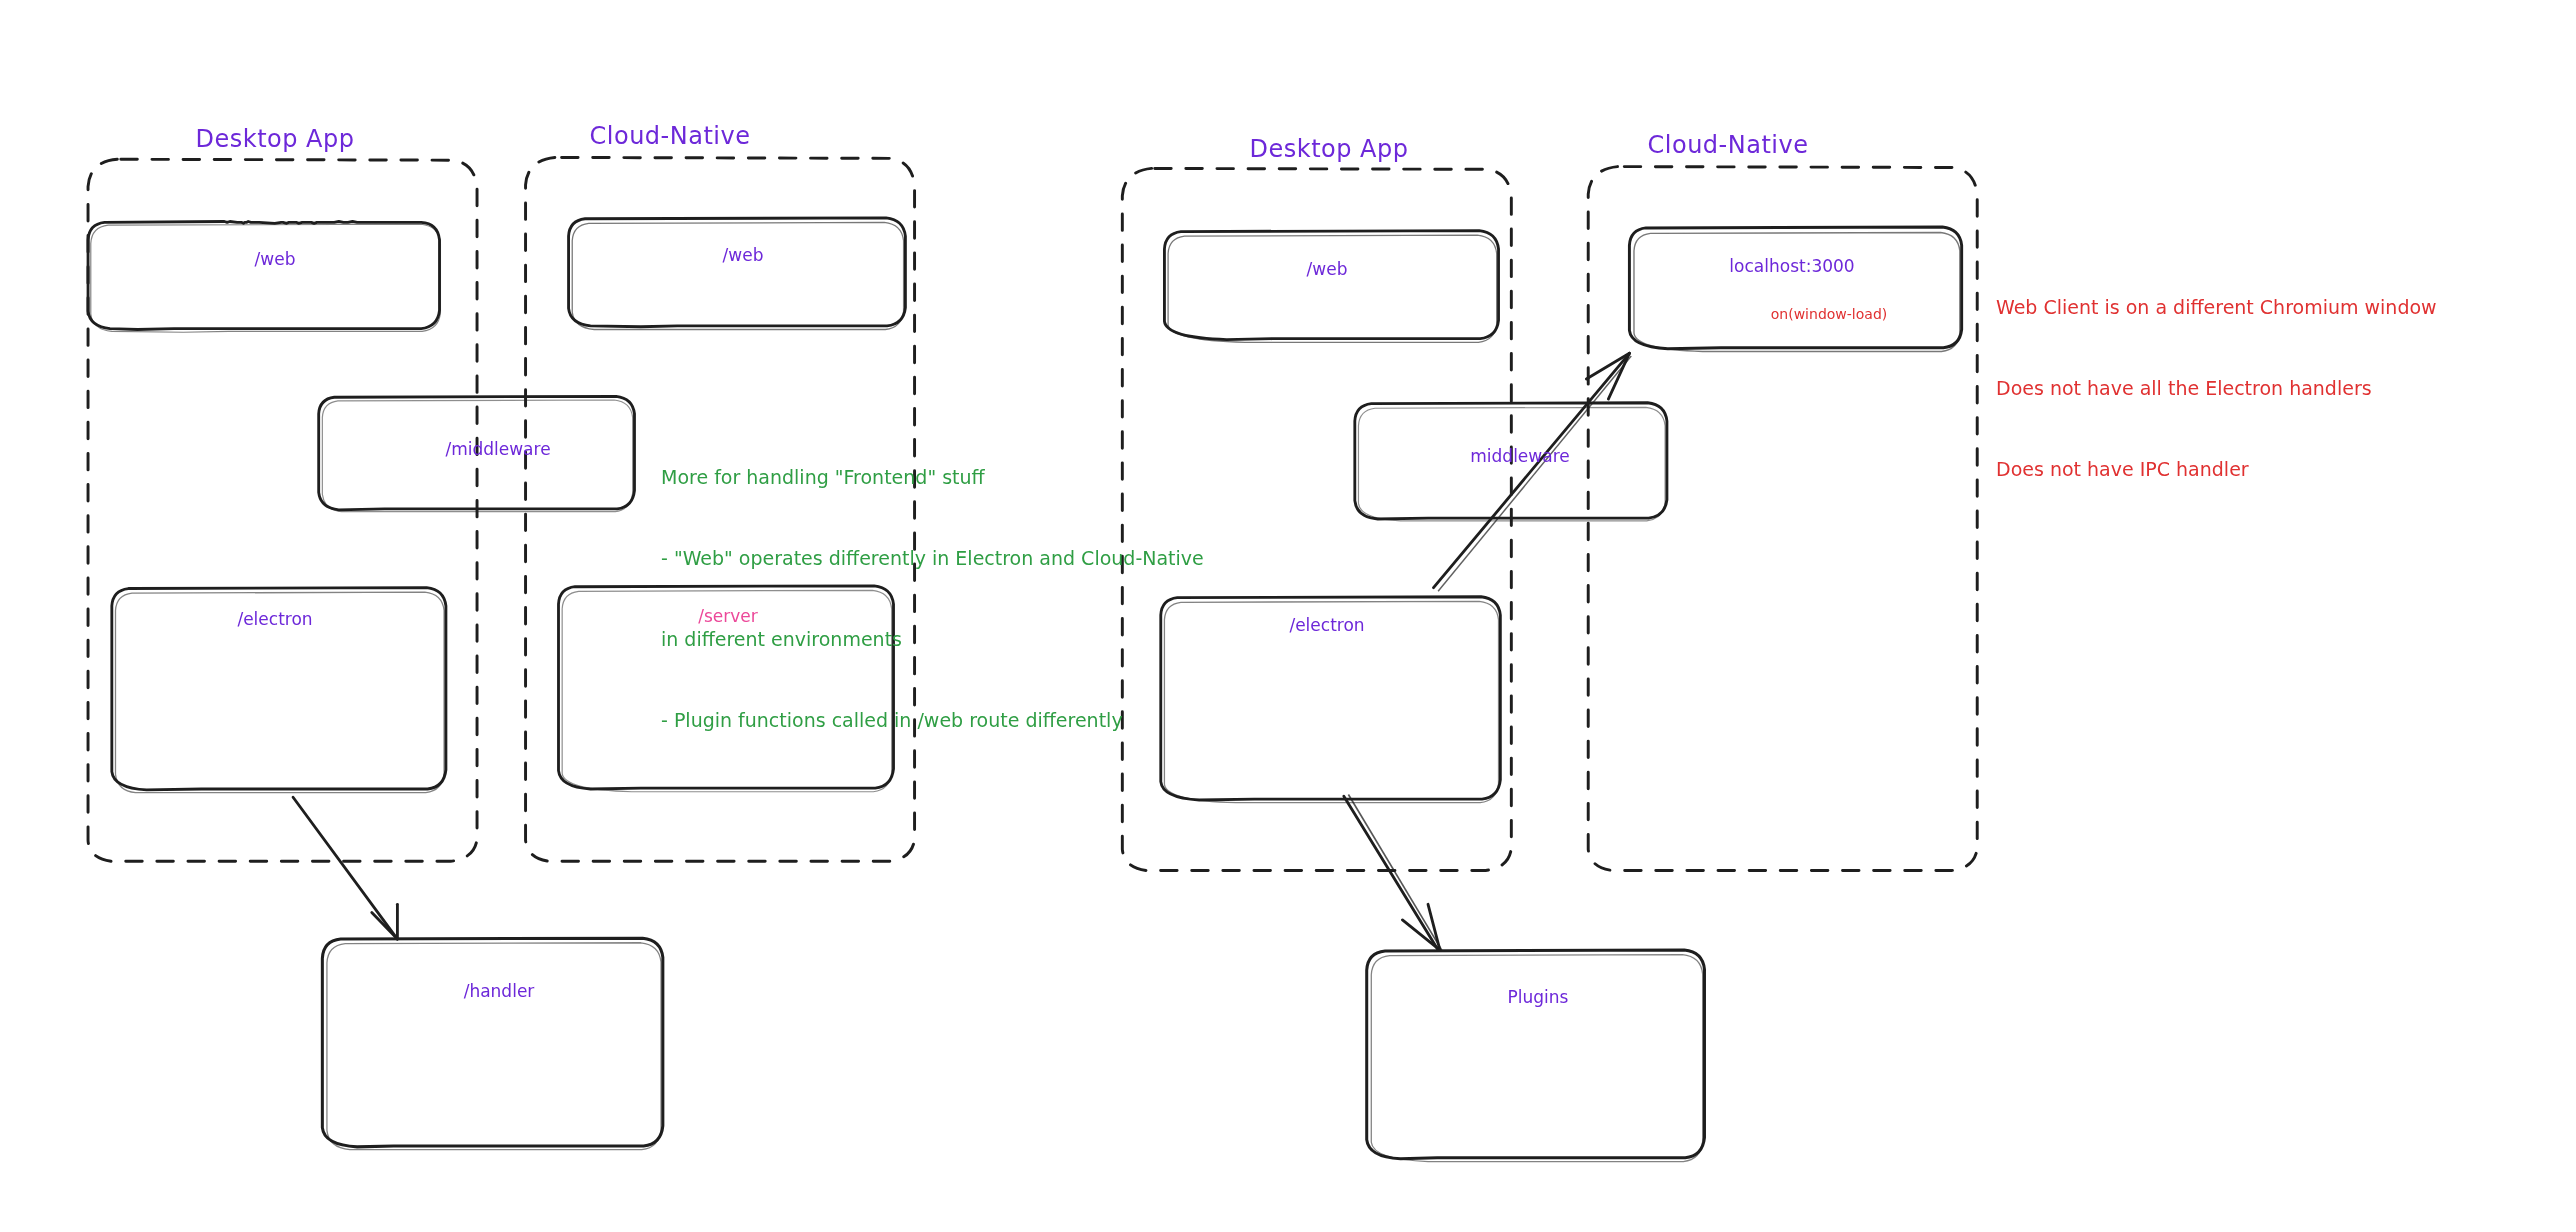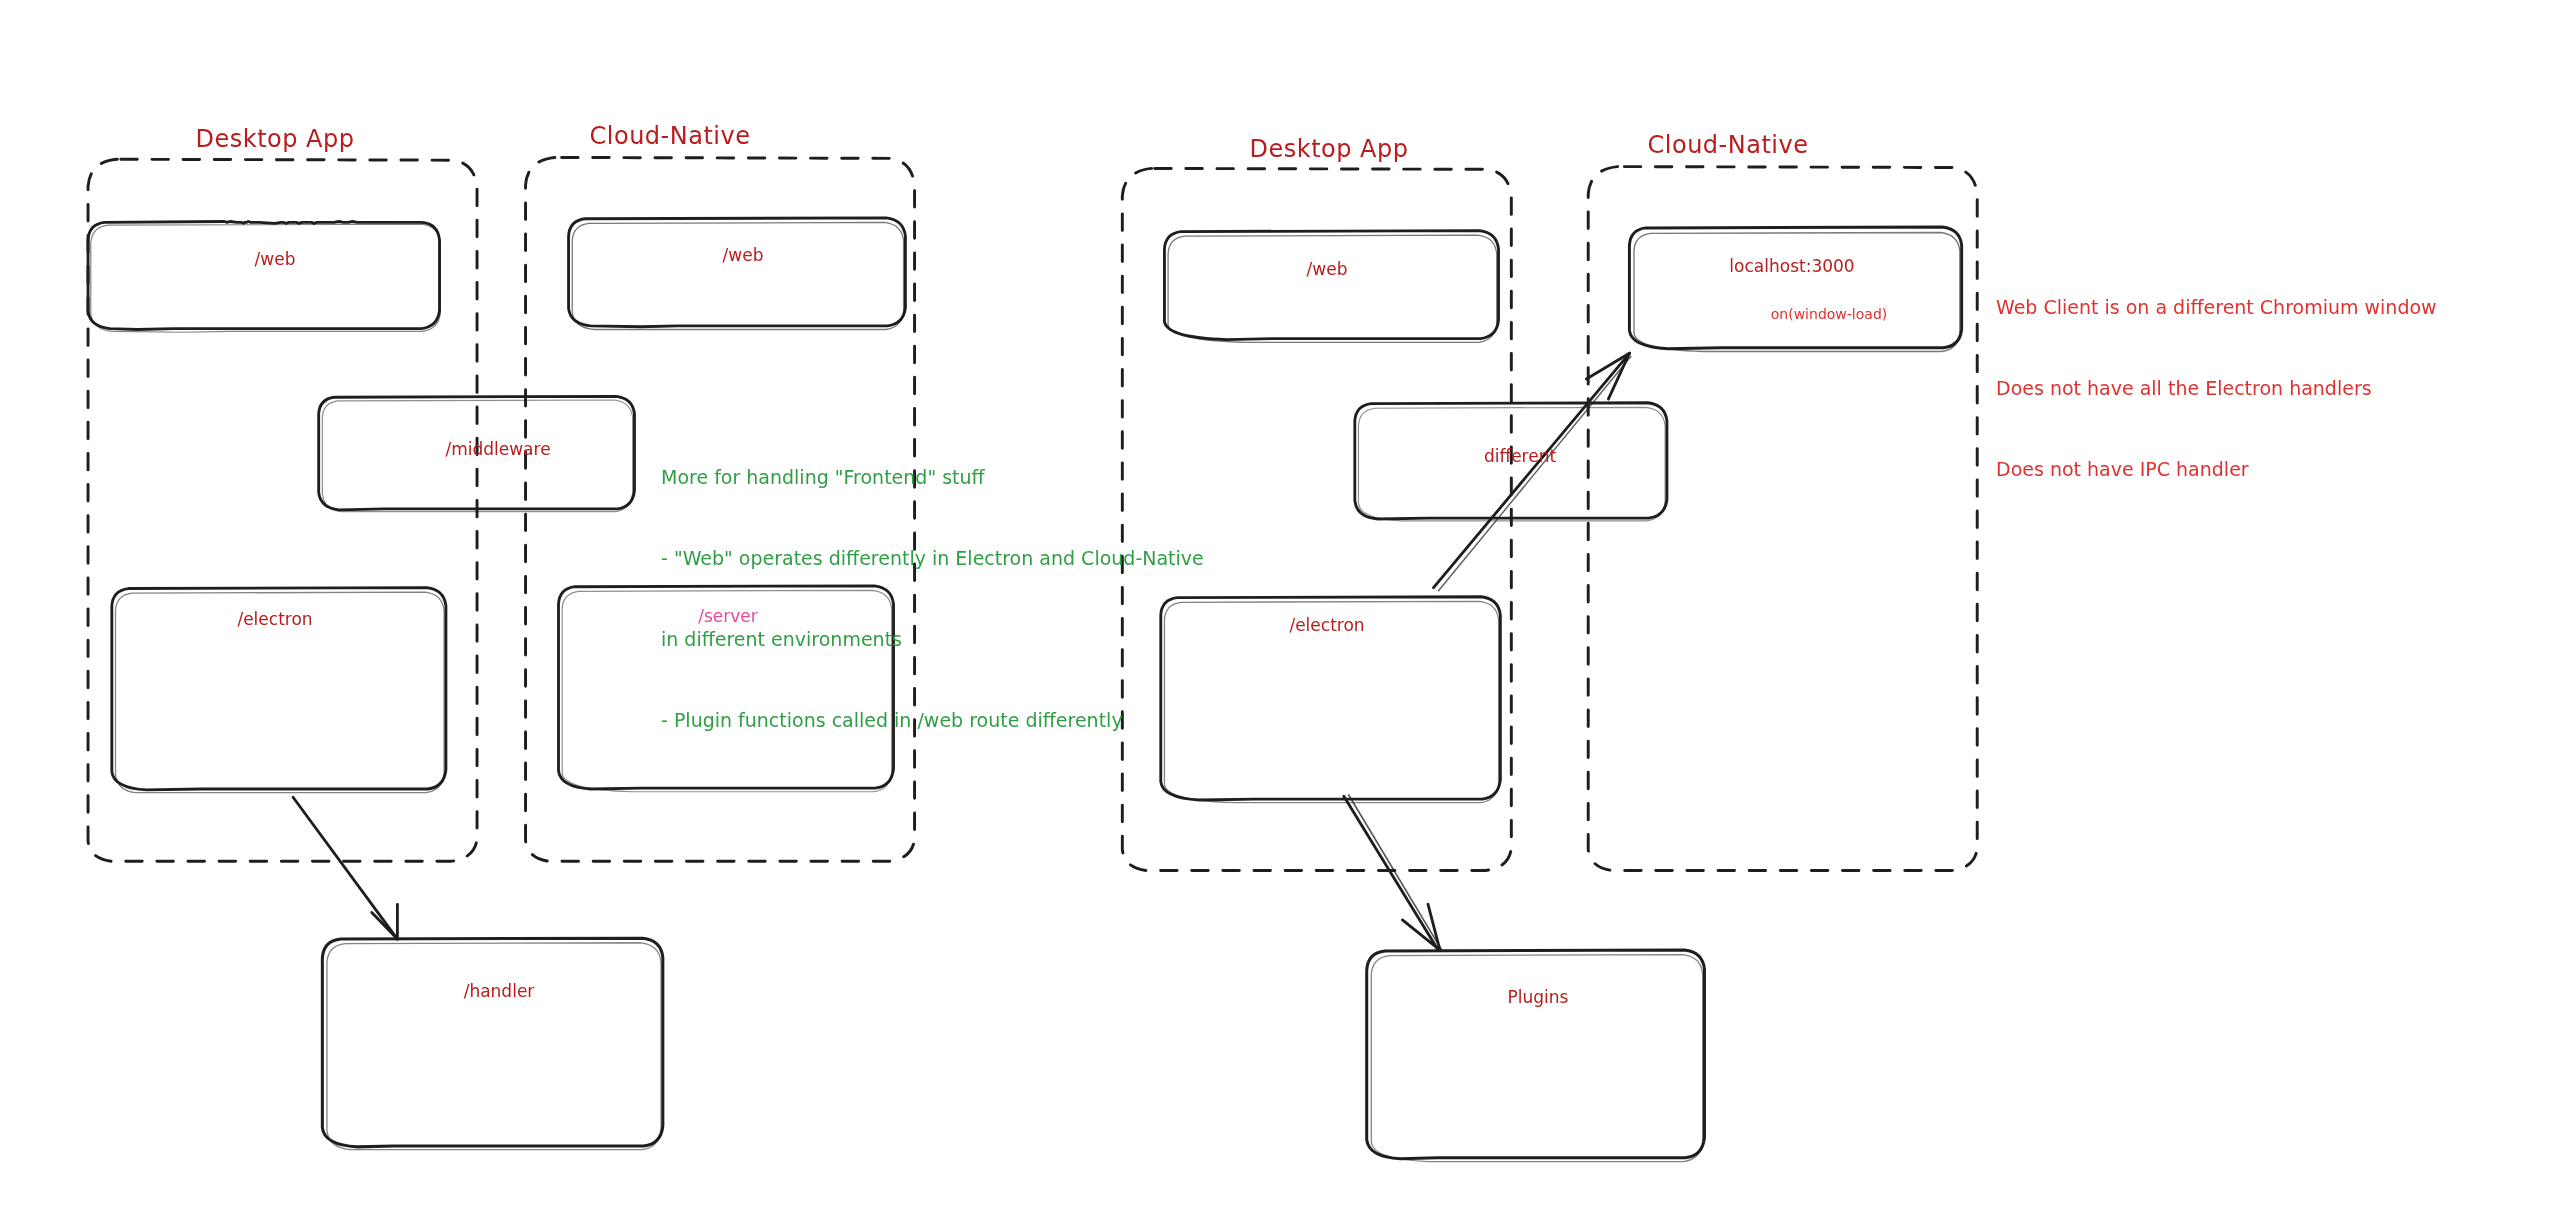--- a/index.html
+++ b/index.html
@@ -17,21 +17,21 @@
   #canvas {
     position: absolute;
     inset: 0;
     width: 2576px;
     height: 1232px;
   }
   .label {
     position: absolute;
     white-space: pre;
     font-family: "DejaVu Sans", sans-serif;
-    color: #b91c1c;
+    color: #6d28d9;
     line-height: 1.25;
     pointer-events: none;
   }
   .group-title {
     font-size: 24px;
     letter-spacing: 0.5px;
     transform: translateX(-50%);
   }
   .box-title {
     font-size: 17px;
@@ -182,21 +182,21 @@
   <div>in different environments</div>
   <div>- Plugin functions called in /web route differently</div>
 </div>
 
 <div class="label group-title" style="left:1329px; top:134px;">Desktop App</div>
 <div class="label group-title" style="left:1728px; top:130px;">Cloud-Native</div>
 
 <div class="label box-title" style="left:1327px; top:259px;">/web</div>
 <div class="label box-title" style="left:1792px; top:256px;">localhost:3000</div>
 <div class="label sub-red" style="left:1829px; top:306px;">on(window-load)</div>
-<div class="label box-title" style="left:1520px; top:446px;">different</div>
+<div class="label box-title" style="left:1520px; top:446px;">middleware</div>
 <div class="label box-title" style="left:1327px; top:615px;">/electron</div>
 <div class="label box-title" style="left:1538px; top:987px;">Plugins</div>
 
 <div class="label note note-red" style="left:1996px; top:240px;">
   <div>Web Client is on a different Chromium window</div>
   <div>Does not have all the Electron handlers</div>
   <div>Does not have IPC handler</div>
 </div>
 
 

